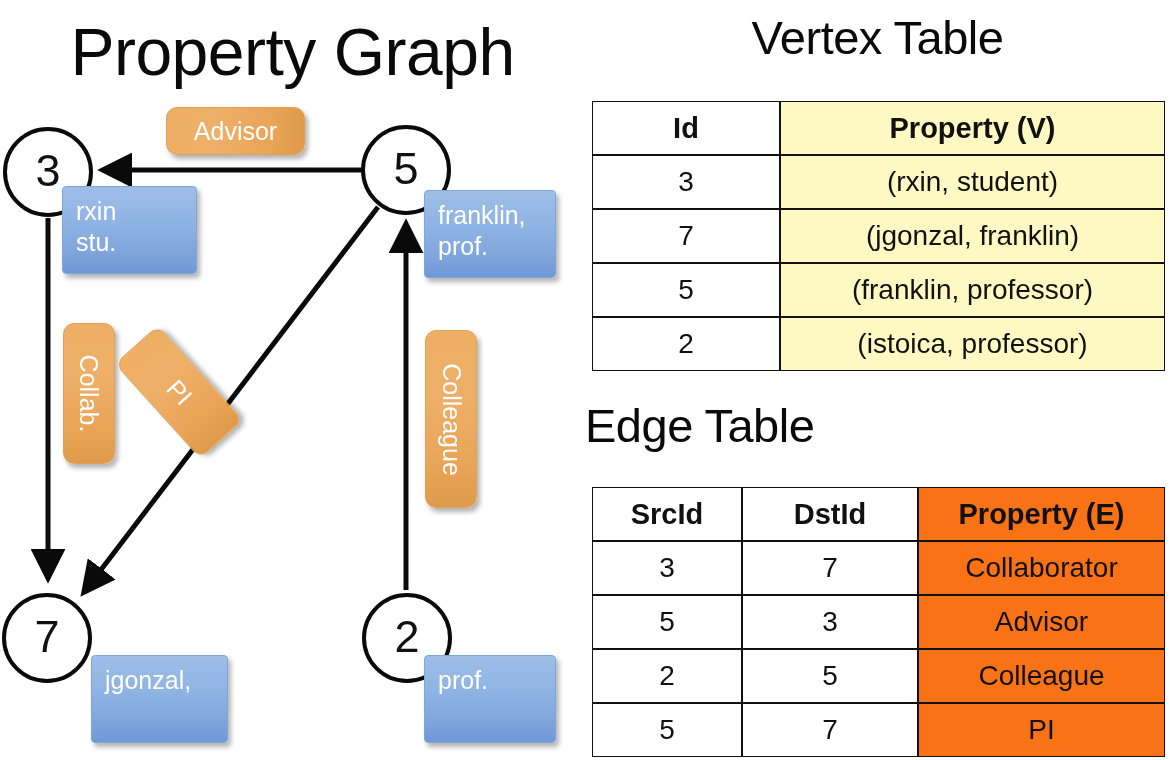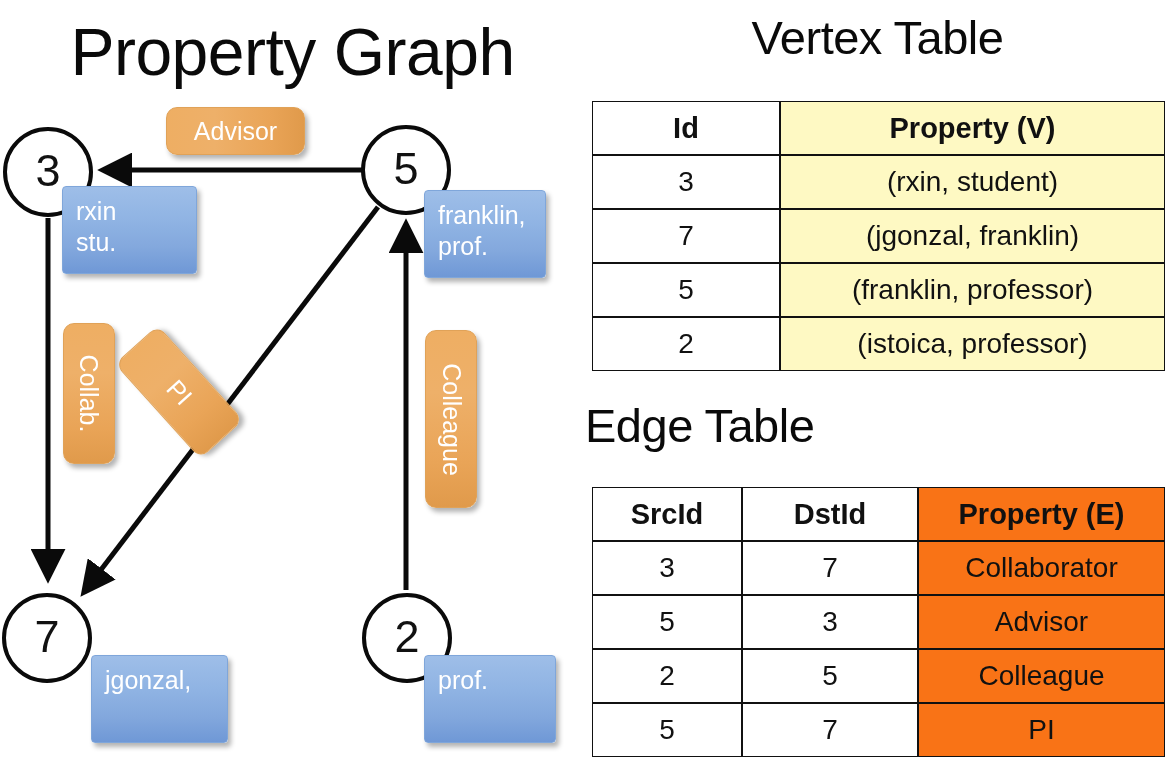--- a/index.html
+++ b/index.html
@@ -144,21 +144,21 @@
     </div>
     <div class="node" style="left:362px; top:593px;">
       <span>2</span>
     </div>
 
     <div class="pbox" style="left:62px; top:186px; width:135px; height:88px;">
       <div>rxin</div>
       <div>stu.</div>
     </div>
 
-    <div class="pbox" style="left:424px; top:190px; width:122px; height:88px;">
+    <div class="pbox" style="left:424px; top:190px; width:132px; height:88px;">
       <div>franklin,</div>
       <div>prof.</div>
     </div>
 
     <div class="pbox" style="left:62px; top:655px; width:137px; height:88px;margin-left:29px;">
       <div>jgonzal,</div>
     </div>
 
     <div class="pbox" style="left:424px; top:655px; width:132px; height:88px;">
       <div>prof.</div>

